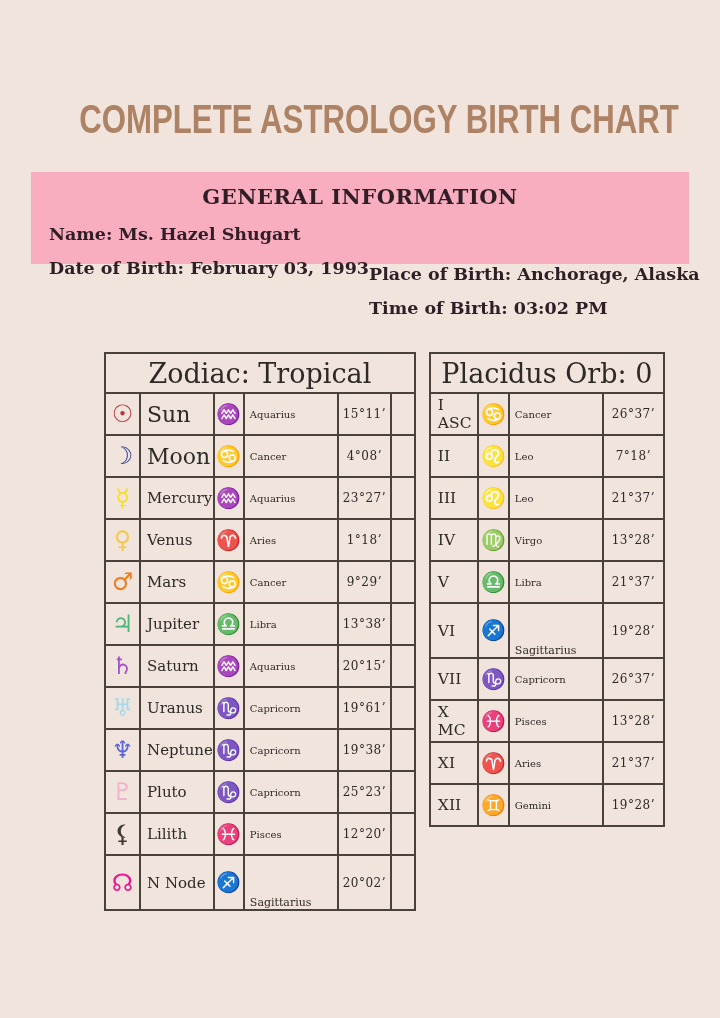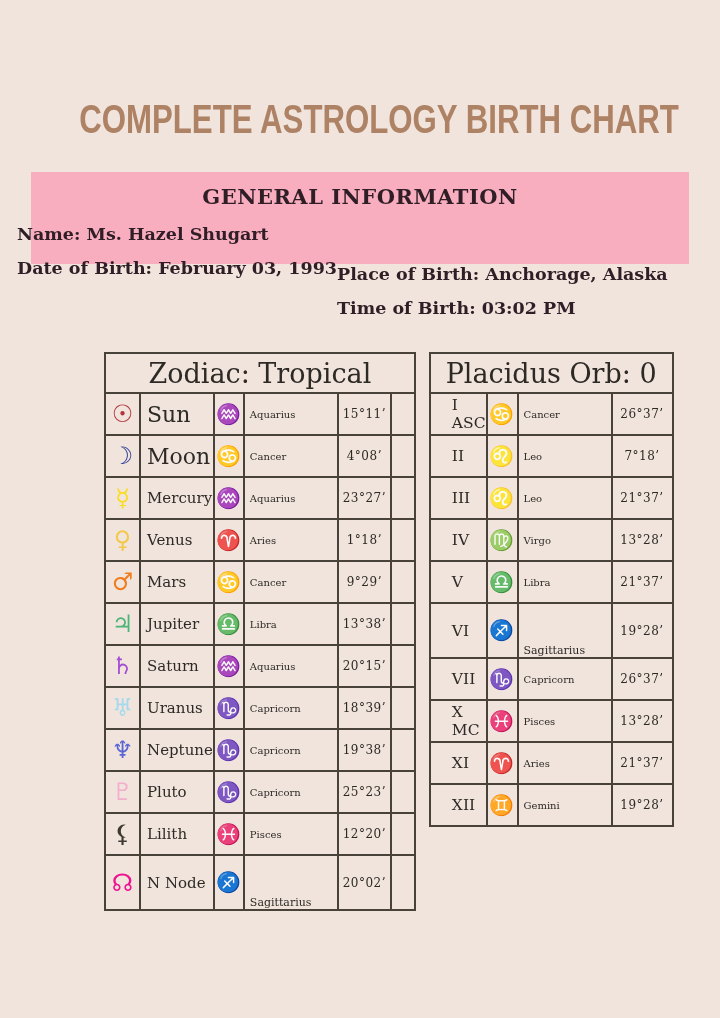--- a/index.html
+++ b/index.html
@@ -20,21 +20,21 @@
   }
   
   .info-panel{
     position:absolute;left:31px;top:172px;width:658px;height:92px;
     background:#f9aebf;
   }
   .info-heading{
     margin:0;padding-top:12px;text-align:center;
     font-size:21px;font-weight:700;letter-spacing:0.5px;color:#301e27;
   }
-  .info-cols{display:flex;justify-content:flex-end;padding:8px 22px 0 18px;}
+  .info-cols{display:flex;justify-content:flex-start;padding:8px 22px 0 18px;}
   .info-col{display:flex;flex-direction:column;}
   .info-col.right{width:330px;margin-top:40px;}
   .info-line{
     font-size:17.5px;font-weight:700;color:#301e27;line-height:34px;white-space:nowrap;
   }
   
   .tables{position:absolute;left:104px;top:352px;display:flex;gap:13px;align-items:flex-start;}
   table{border-collapse:collapse;}
   th,td{border:2px solid #49423b;padding:0;}
   th.tbl-header{
@@ -44,21 +44,21 @@
   tbody td{height:40px;}
   .c-picon,.c-sicon{text-align:center;vertical-align:middle;}
   .icon{display:inline-block;line-height:1;}
   .planet-glyph{font-size:24px;}
   .sign-glyph{font-size:20px;}
   .planet-name{font-size:15px;padding-left:6px;display:block;}
   .zodiac tbody tr:nth-child(-n+2) .planet-name{font-size:22px;}
   .sign-name{font-size:10px;padding-left:5px;display:block;}
   .sign-name.small{font-size:11px;margin-top:40px;}
   .degrees{font-size:12px;display:block;text-align:center;letter-spacing:0.5px;}
-  .house-name{font-size:15.5px;padding-left:21px;display:block;}
+  .house-name{font-size:15.5px;padding-left:7px;display:block;}
 </style>
 </head>
 <body>
 
 <div class="page">
 
   <h1 class="title">COMPLETE ASTROLOGY BIRTH CHART</h1>
 
   <section class="info-panel">
     <h2 class="info-heading">GENERAL INFORMATION</h2>
@@ -192,21 +192,21 @@
           <tr>
             <td class="c-picon"><span class="icon planet-glyph" style="color: rgb(165, 217, 236);">♅</span></td>
             <td class="c-pname">
               <span class="planet-name">Uranus</span>
             </td>
             <td class="c-sicon"><span class="icon sign-glyph" style="color: rgb(242, 176, 44);">♑</span></td>
             <td class="c-sname">
               <span class="sign-name">Capricorn</span>
             </td>
             <td class="c-deg">
-              <span class="degrees">18°39’</span>
+              <span class="degrees">19°61’</span>
             </td>
             <td class="c-spacer"></td>
           </tr>
           <tr>
             <td class="c-picon"><span class="icon planet-glyph" style="color: rgb(90, 102, 212);">♆</span></td>
             <td class="c-pname">
               <span class="planet-name">Neptune</span>
             </td>
             <td class="c-sicon"><span class="icon sign-glyph" style="color: rgb(242, 176, 44);">♑</span></td>
             <td class="c-sname">

